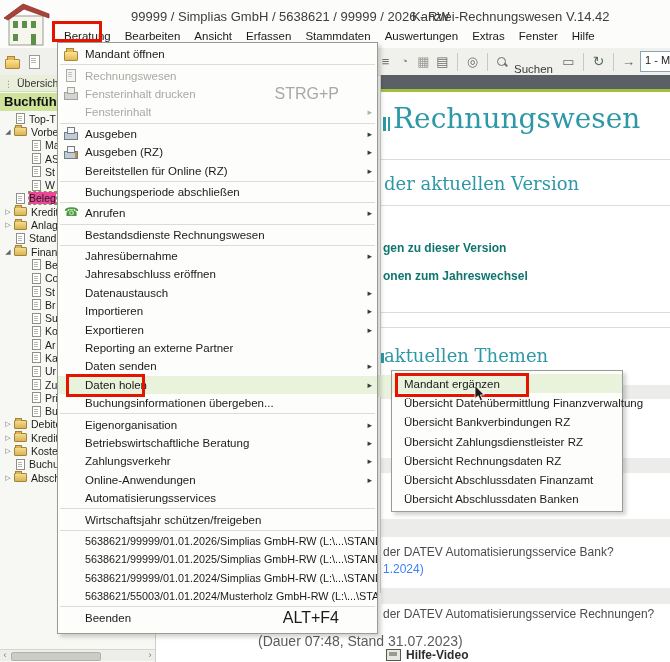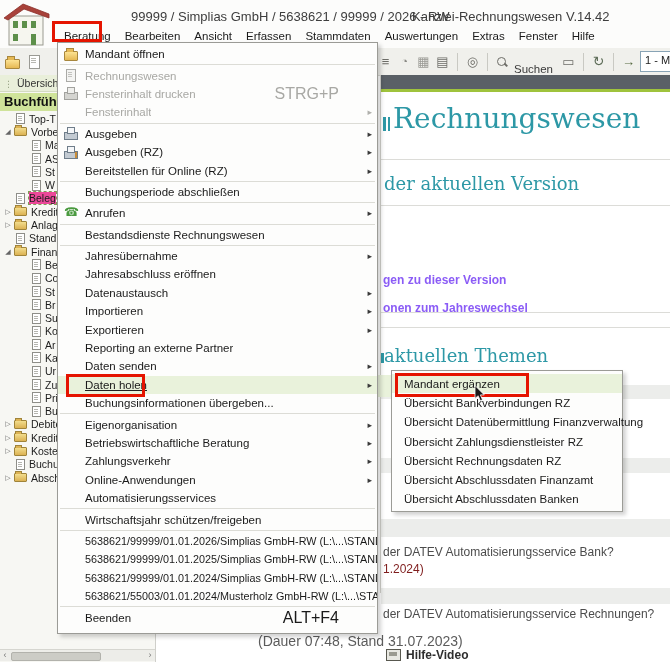--- a/index.html
+++ b/index.html
@@ -60,35 +60,35 @@
   .hs-thumb{position:absolute;left:11px;top:2px;width:88px;height:7px;background:#ccccc6;border:1px solid #b2b2ac;border-radius:2px;}
   
   .content{position:absolute;left:380px;top:75px;width:290px;height:518px;background:#fff;border-left:1px solid #d3d3cd;}
   .darkbar{position:absolute;left:0;top:0;width:290px;height:14px;background:#5a6066;}
   .greenline{position:absolute;left:0;top:14px;width:290px;height:3px;background:#9fc33c;}
   .h-serif{font-family:"DejaVu Serif","Liberation Serif",serif;color:#2d98a6;position:absolute;white-space:nowrap;}
   .h1{left:12px;top:27px;font-size:28px;}
   .h2{left:3px;top:98px;font-size:18px;}
   .h3{left:3px;top:270px;font-size:18px;}
   .divider{position:absolute;left:0;width:290px;height:1px;background:#dcdcd8;}
-  .c-link{position:absolute;left:2px;font-size:12px;font-weight:bold;color:#8b5cf6;white-space:nowrap;margin-top:32px;}
+  .c-link{position:absolute;left:2px;font-size:12px;font-weight:bold;color:#0f766e;white-space:nowrap;}
   .stripe{position:absolute;left:0;width:290px;background:#ecedeb;}
   .c-q{position:absolute;left:2px;font-size:12px;color:#4c4c4c;white-space:nowrap;}
-  .c-meta{position:absolute;left:2px;font-size:12px;color:#7f1d1d;white-space:nowrap;}
+  .c-meta{position:absolute;left:2px;font-size:12px;color:#3b82f6;white-space:nowrap;}
   .helprow{position:absolute;left:5px;top:573px;display:flex;align-items:center;gap:5px;font-size:12px;font-weight:bold;color:#2e2e2e;}
   .ic-video{width:13px;height:10px;border:1px solid #58584f;position:relative;background:#e8e8e2;}
   .ic-video::before{content:"";position:absolute;left:2px;top:2px;width:8px;height:4px;background:#9a9a90;}
   .sliver{position:absolute;background:#2d98a6;}
   .meta-under{position:absolute;left:258px;top:633px;font-size:14px;color:#5c5c5c;white-space:nowrap;z-index:5;}
   
   .menu-panel{position:absolute;left:57px;top:42px;width:321px;height:592px;background:#fdfdfc;
               border:1px solid #9b9b96;box-sizing:border-box;box-shadow:3px 3px 4px rgba(0,0,0,.18);
               z-index:20;padding-top:2px;}
   .m-item{display:flex;align-items:center;height:18.4px;position:relative;}
-  .m-item.hl{background:#e9f2db;text-decoration:underline;}
+  .m-item.hl{background:#e9f2db;}
   .m-ic{width:16px;height:13px;margin:0 6px 0 5px;flex:0 0 16px;position:relative;}
   .m-lb{font-size:11.5px;color:#1a1a1a;white-space:nowrap;overflow:hidden;}
   .m-item.small .m-lb{font-size:10.8px;}
   .m-item.dis .m-lb{color:#a8a8a4;}
   .m-sc{margin-left:auto;margin-right:38px;font-size:16px;color:#1a1a1a;}
   .m-item.dis .m-sc{color:#a8a8a4;}
   .m-ar{position:absolute;right:5px;top:50%;transform:translateY(-50%);font-size:9px;color:#3a3a3a;}
   .m-item.dis .m-ar{color:#b0b0ac;}
   .m-sep{height:1px;background:#dcdcd6;margin:1px 2px;}
   .folder-open-icon::before{content:"";position:absolute;left:1px;top:3px;width:12px;height:8px;background:linear-gradient(#fce292,#e6b954);border:1px solid #a8873d;border-radius:1px;}
@@ -478,22 +478,22 @@
       <div class="m-sep"></div>
       <div class="m-item">
         <span class="m-ic"></span>
         <span class="m-lb">Beenden</span>
         <span class="m-sc">ALT+F4</span>
       </div>
     </div>
 
   <div class="submenu-panel">
       <div class="sm-item hl">Mandant ergänzen</div>
+      <div class="sm-item">Übersicht Datenübermittlung Finanzverwaltung</div>
       <div class="sm-item">Übersicht Bankverbindungen RZ</div>
-      <div class="sm-item">Übersicht Datenübermittlung Finanzverwaltung</div>
       <div class="sm-item">Übersicht Zahlungsdienstleister RZ</div>
       <div class="sm-item">Übersicht Rechnungsdaten RZ</div>
       <div class="sm-item">Übersicht Abschlussdaten Finanzamt</div>
       <div class="sm-item">Übersicht Abschlussdaten Banken</div>
     </div>
 
   <div class="redbox" style="left:52px;top:21px;width:50px;height:21px;"></div>
   <div class="redbox" style="left:66px;top:374px;width:79px;height:23px;"></div>
   <div class="redbox" style="left:395px;top:373px;width:134px;height:24px;"></div>
 

